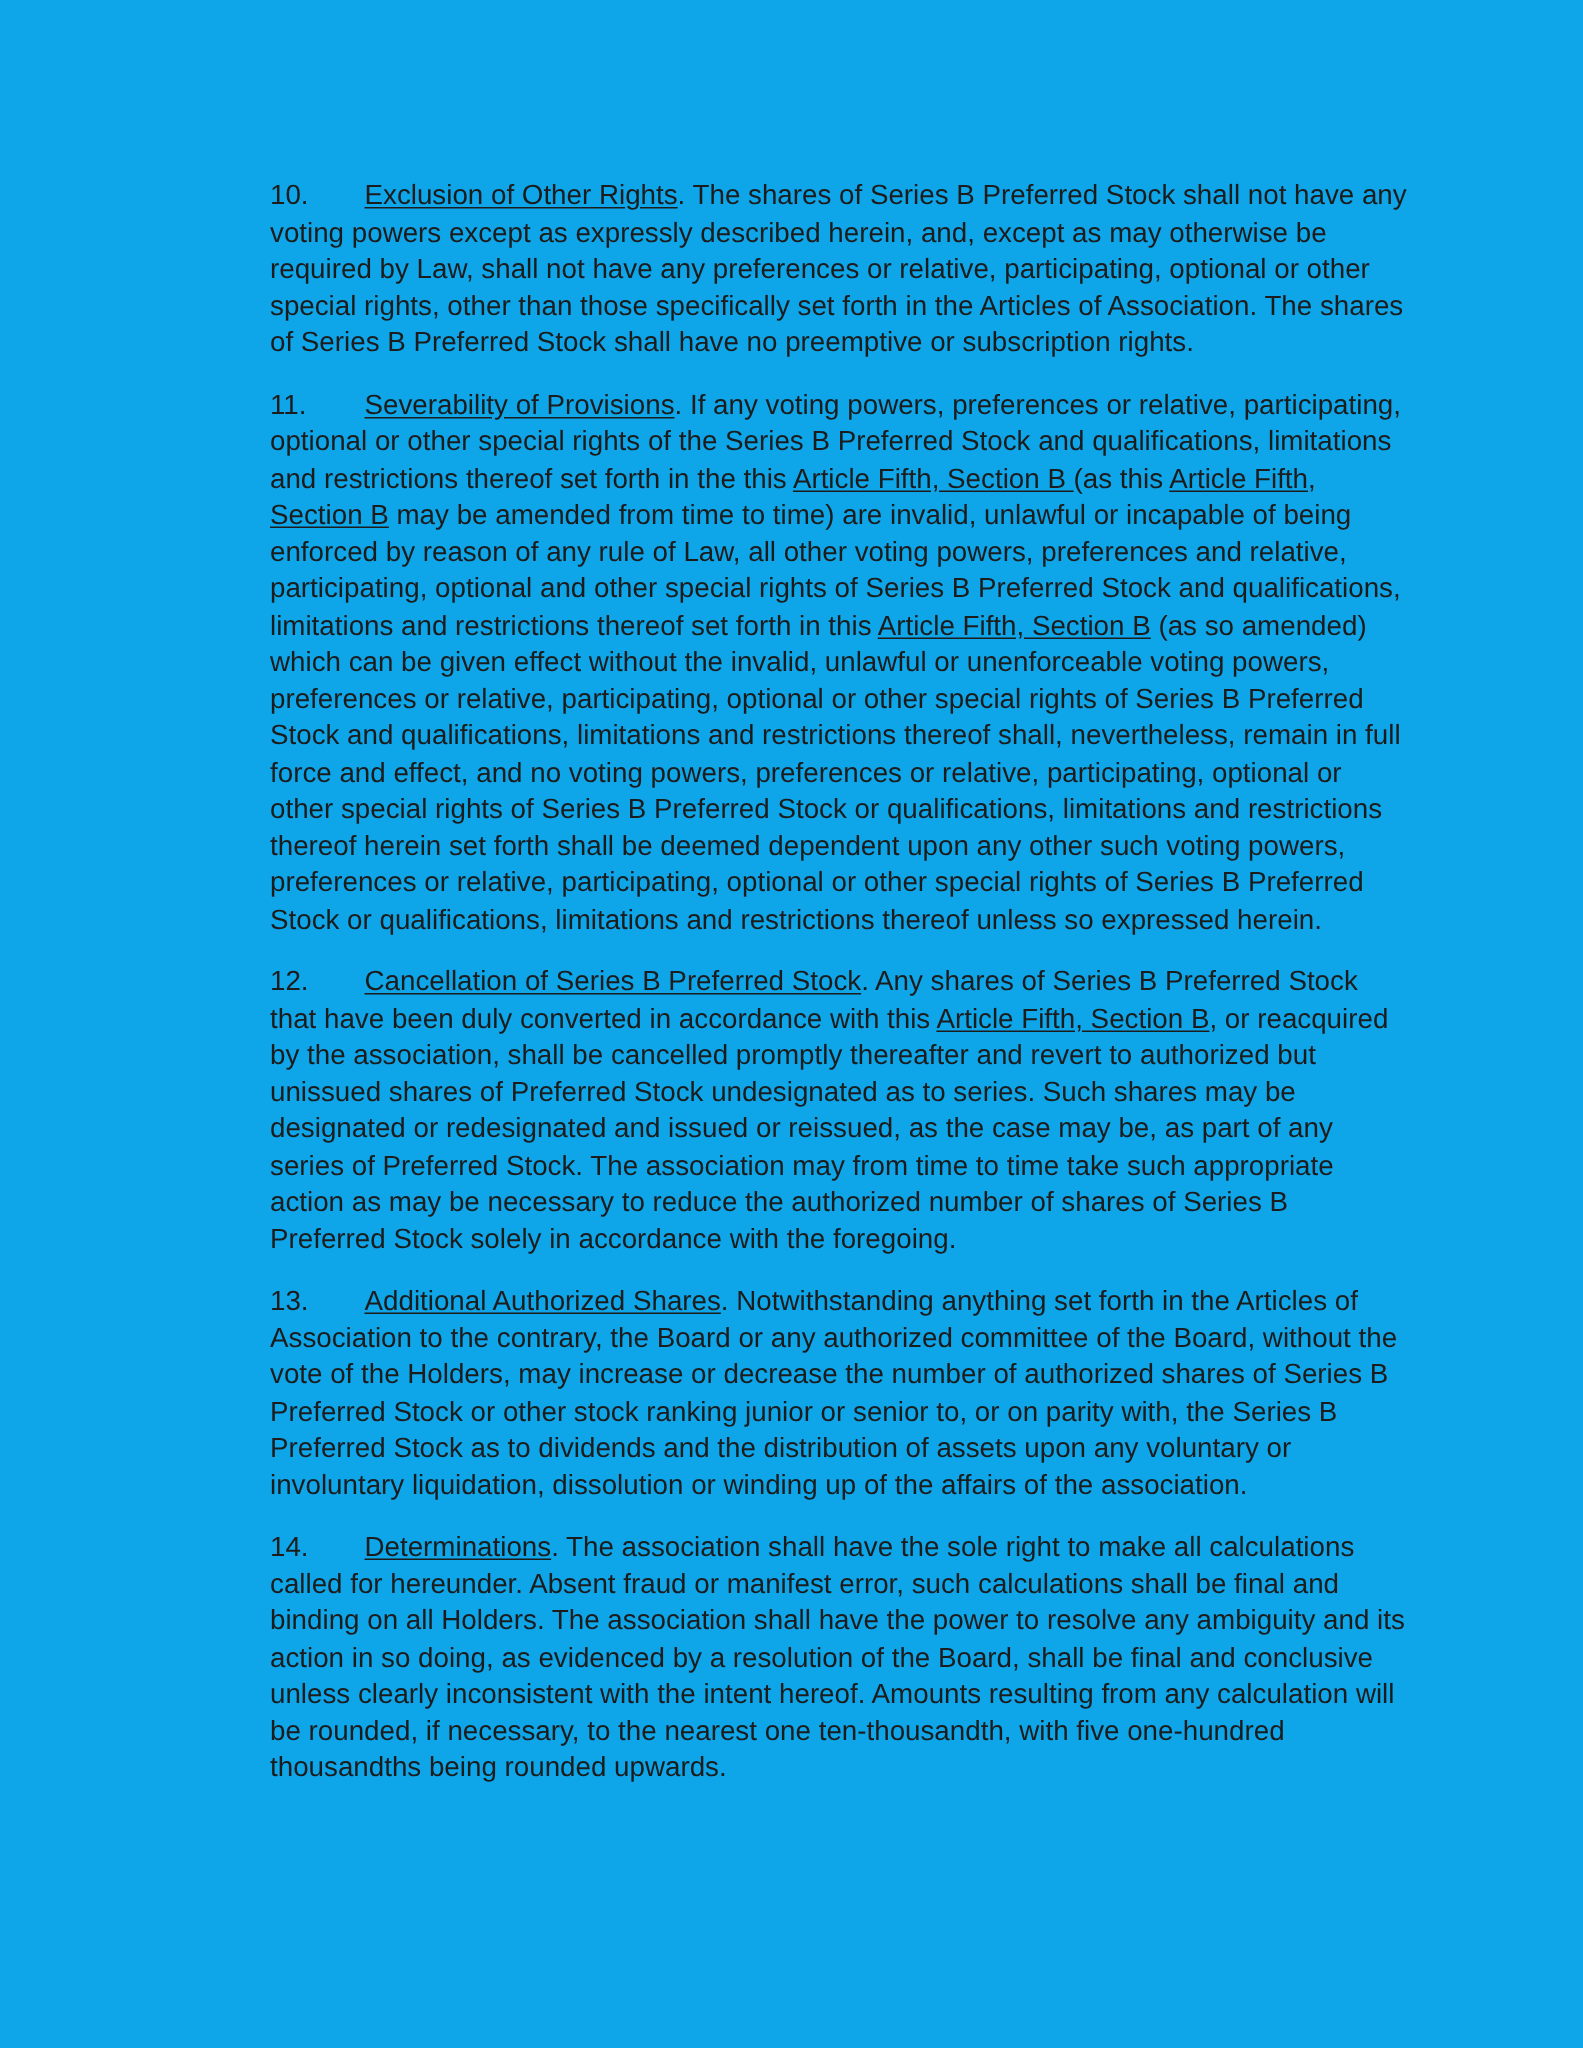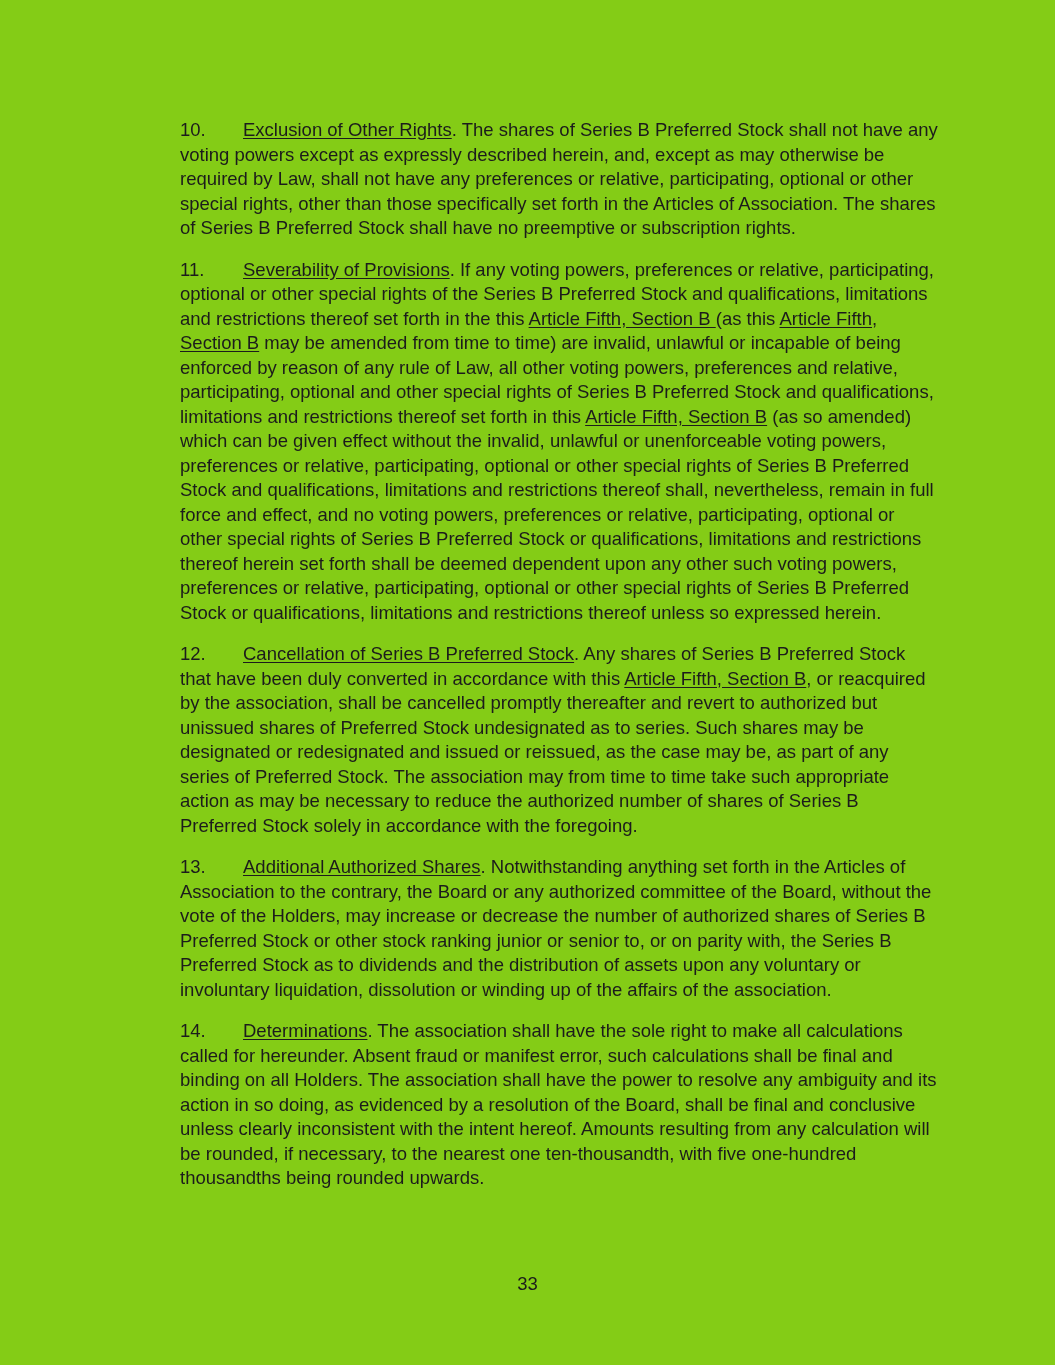--- a/index.html
+++ b/index.html
@@ -11,21 +11,21 @@
     height: 1365px;
     background: #ffffff;
     font-family: "Liberation Sans", sans-serif;
     color: #1c1c1c;
     position: relative;
     overflow: hidden;
   }
   .page {
     position: absolute;
     inset: 0;
-    background: #84cc16;
+    background: #0ea5e9;
   }
   .content {
     position: absolute;
     left: 180px;
     top: 118px;
     width: 758px;
     font-size: 18.5px;
     line-height: 24.5px;
     text-align: left;
   }
@@ -55,14 +55,13 @@
 <body style="background: rgb(255, 255, 255); color: rgb(28, 28, 28);">
 
 <div class="page">
   <div class="content" id="paragraph-container">
       <p class="para"><span class="pnum">10.</span><span class="u">Exclusion of Other Rights</span><span>. The shares of Series B Preferred Stock shall not have any voting powers except as expressly described herein, and, except as may otherwise be required by Law, shall not have any preferences or relative, participating, optional or other special rights, other than those specifically set forth in the Articles of Association. The shares of Series B Preferred Stock shall have no preemptive or subscription rights.</span></p>
       <p class="para"><span class="pnum">11.</span><span class="u">Severability of Provisions</span><span>. If any voting powers, preferences or relative, participating, optional or other special rights of the Series B Preferred Stock and qualifications, limitations and restrictions thereof set forth in the this </span><span class="u">Article Fifth, Section B </span><span>(as this </span><span class="u">Article Fifth</span><span>, </span><span class="u">Section B</span><span> may be amended from time to time) are invalid, unlawful or incapable of being enforced by reason of any rule of Law, all other voting powers, preferences and relative, participating, optional and other special rights of Series B Preferred Stock and qualifications, limitations and restrictions thereof set forth in this </span><span class="u">Article Fifth, Section B</span><span> (as so amended) which can be given effect without the invalid, unlawful or unenforceable voting powers, preferences or relative, participating, optional or other special rights of Series B Preferred Stock and qualifications, limitations and restrictions thereof shall, nevertheless, remain in full force and effect, and no voting powers, preferences or relative, participating, optional or other special rights of Series B Preferred Stock or qualifications, limitations and restrictions thereof herein set forth shall be deemed dependent upon any other such voting powers, preferences or relative, participating, optional or other special rights of Series B Preferred Stock or qualifications, limitations and restrictions thereof unless so expressed herein.</span></p>
       <p class="para"><span class="pnum">12.</span><span class="u">Cancellation of Series B Preferred Stock</span><span>. Any shares of Series B Preferred Stock that have been duly converted in accordance with this </span><span class="u">Article Fifth, Section B</span><span>, or reacquired by the association, shall be cancelled promptly thereafter and revert to authorized but unissued shares of Preferred Stock undesignated as to series. Such shares may be designated or redesignated and issued or reissued, as the case may be, as part of any series of Preferred Stock. The association may from time to time take such appropriate action as may be necessary to reduce the authorized number of shares of Series B Preferred Stock solely in accordance with the foregoing.</span></p>
       <p class="para"><span class="pnum">13.</span><span class="u">Additional Authorized Shares</span><span>. Notwithstanding anything set forth in the Articles of Association to the contrary, the Board or any authorized committee of the Board, without the vote of the Holders, may increase or decrease the number of authorized shares of Series B Preferred Stock or other stock ranking junior or senior to, or on parity with, the Series B Preferred Stock as to dividends and the distribution of assets upon any voluntary or involuntary liquidation, dissolution or winding up of the affairs of the association.</span></p>
       <p class="para"><span class="pnum">14.</span><span class="u">Determinations</span><span>. The association shall have the sole right to make all calculations called for hereunder. Absent fraud or manifest error, such calculations shall be final and binding on all Holders. The association shall have the power to resolve any ambiguity and its action in so doing, as evidenced by a resolution of the Board, shall be final and conclusive unless clearly inconsistent with the intent hereof. Amounts resulting from any calculation will be rounded, if necessary, to the nearest one ten-thousandth, with five one-hundred thousandths being rounded upwards.</span></p>
     </div>
-  <div class="page-number">33</div>
 </div>
 
 </body></html>

